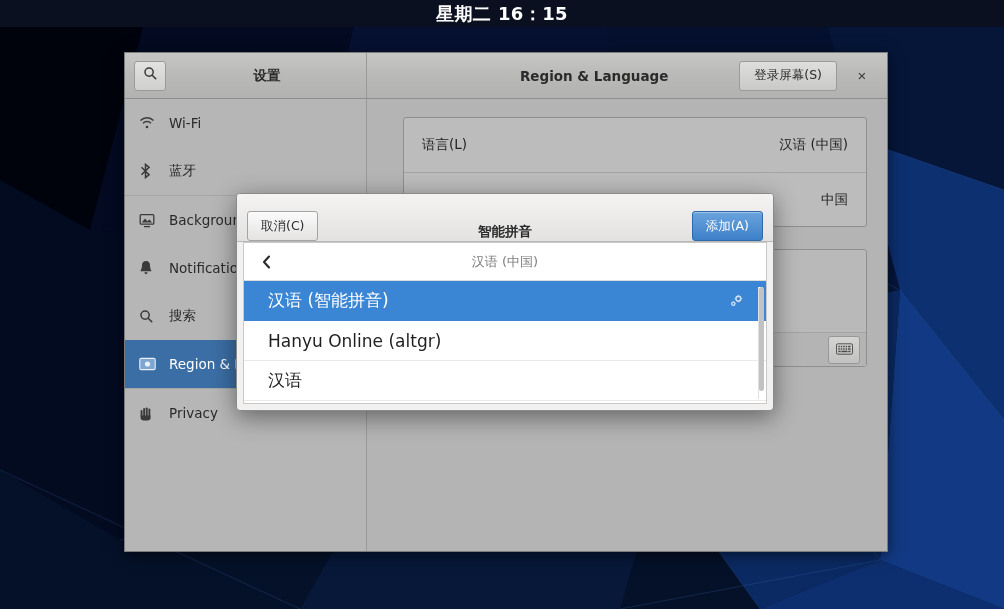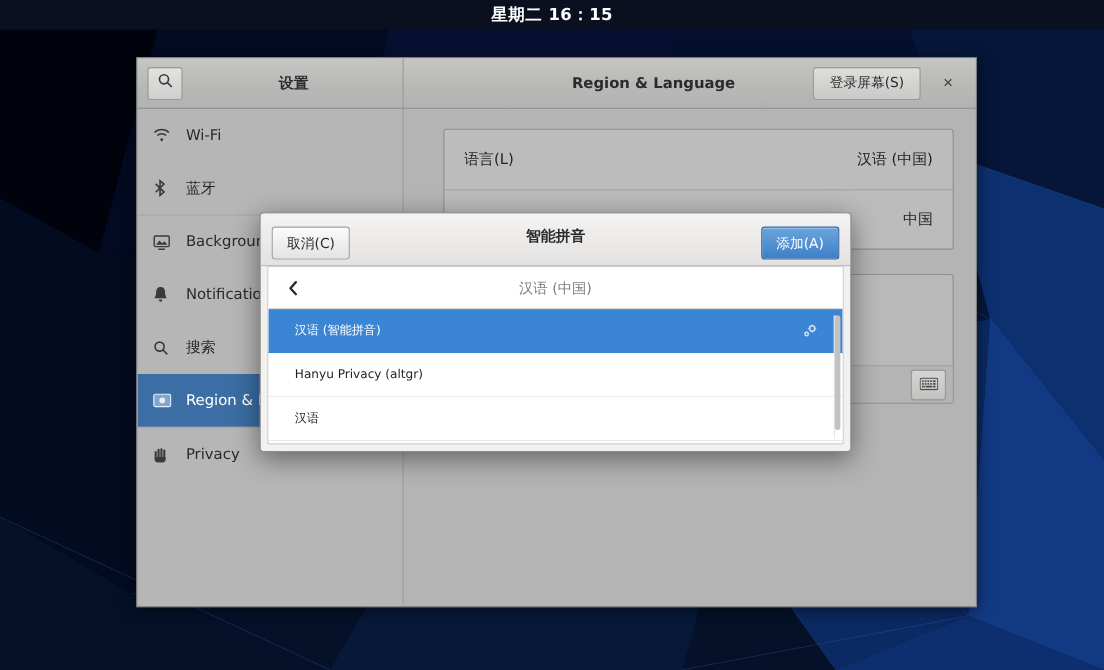--- a/index.html
+++ b/index.html
@@ -16,21 +16,21 @@
     overflow: hidden;
   }
   #desktop svg { position: absolute; inset: 0; width: 1004px; height: 609px; display: block; }
 
   
   #topbar {
     position: absolute; top: 0; left: 0; width: 1004px; height: 27px;
     background: #0b1020;
     color: #ffffff;
     display: flex; align-items: center; justify-content: center;
-    font-size: 15px; font-weight: bold;
+    font-size: 18px; font-weight: bold;
     letter-spacing: .4px;
     z-index: 30;
   }
 
   
   #settings-window {
     position: absolute; left: 124px; top: 52px; width: 764px; height: 500px;
     box-shadow: 0 3px 14px rgba(0,0,0,.55);
     z-index: 10;
     display: flex; flex-direction: column;
@@ -155,21 +155,21 @@
     position: absolute; left: 236px; top: 193px; width: 538px; height: 218px;
     background: #f2f1f0;
     border: 1px solid #8a8a8a; border-radius: 4px;
     box-shadow: 0 6px 24px rgba(0,0,0,.45);
     z-index: 20; display: flex; flex-direction: column; overflow: hidden;
   }
   .dlg-header {
     height: 48px; flex: 0 0 48px;
     background: linear-gradient(to bottom, #f4f3f2, #e3e2e1);
     border-bottom: 1px solid #b8b8b8;
-    display: flex; align-items: flex-start; padding: 12px 10px;
+    display: flex; align-items: flex-end; padding: 0 10px;
   }
   .dlg-title {
     flex: 1; text-align: center; font-size: 13.5px; font-weight: bold; color: #2b2b2b;
   }
   .dlg-btn {
     height: 30px; padding: 0 13px; border-radius: 3px; font-size: 12.5px;
     border: 1px solid #a4a4a4; cursor: pointer;
     background: linear-gradient(to bottom, #fbfbfb, #e4e3e2);
     color: #2b2b2b; display: flex; align-items: center;
     font-family: inherit;
@@ -186,21 +186,21 @@
   }
   .dlg-crumb {
     height: 38px; flex: 0 0 38px; display: flex; align-items: center;
     border-bottom: 1px solid #dcdcdc; padding: 0 10px;
     background: #ffffff;
   }
   .crumb-back { width: 24px; display: flex; align-items: center; justify-content: center; cursor: pointer; color: #2b2b2b; }
   .crumb-title { flex: 1; text-align: center; font-size: 13px; color: #7e7e7e; padding-right: 24px; }
   .dlg-row {
     height: 40px; flex: 0 0 40px; display: flex; align-items: center;
-    padding: 0 0 0 24px; font-size: 11px; color: #1f1f1f; cursor: pointer;
+    padding: 0 0 0 24px; font-size: 17px; color: #1f1f1f; cursor: pointer;
     border-bottom: 1px solid #e9e9e9; background: #ffffff;
   }
   .dlg-row.selected { background: #3a86d4; color: #ffffff; border-bottom-color: #3a86d4; }
   .dlg-row .gear { margin-left: auto; margin-right: 22px; display: flex; align-items: center; }
   .dlg-scroll {
     position: absolute; right: 3px; top: 44px; width: 5px; height: 112px;
     background: #ffffff; border-left: 1px solid #e0e0e0;
   }
   .dlg-scroll .thumb {
     position: absolute; left: 0; top: 0; width: 5px; height: 104px;
@@ -439,21 +439,21 @@
         <svg width="15" height="15" viewBox="0 0 16 16" fill="#cfe2f6">
           <circle cx="10" cy="6" r="2.6" fill="none" stroke="#cfe2f6" stroke-width="1.5"></circle>
           <path d="M10 1.6 L10.8 3 L9.2 3 Z M14.4 6 L13 6.8 L13 5.2 Z M10 10.4 L9.2 9 L10.8 9 Z M5.6 6 L7 5.2 L7 6.8 Z"></path>
           <circle cx="4.6" cy="11.4" r="1.7" fill="none" stroke="#cfe2f6" stroke-width="1.4"></circle>
           <path d="M4.6 8.6 L5.2 9.7 L4 9.7 Z M7.4 11.4 L6.3 12 L6.3 10.8 Z M4.6 14.2 L4 13.1 L5.2 13.1 Z M1.8 11.4 L2.9 10.8 L2.9 12 Z"></path>
         </svg>
       </span>
     </div>
 
     <div class="dlg-row">
-      <span>Hanyu Privacy (altgr)</span>
+      <span>Hanyu Online (altgr)</span>
     </div>
 
     <div class="dlg-row">
       <span>汉语</span>
     </div>
 
     <div class="dlg-scroll">
       <div class="thumb"></div>
     </div>
   </div>

